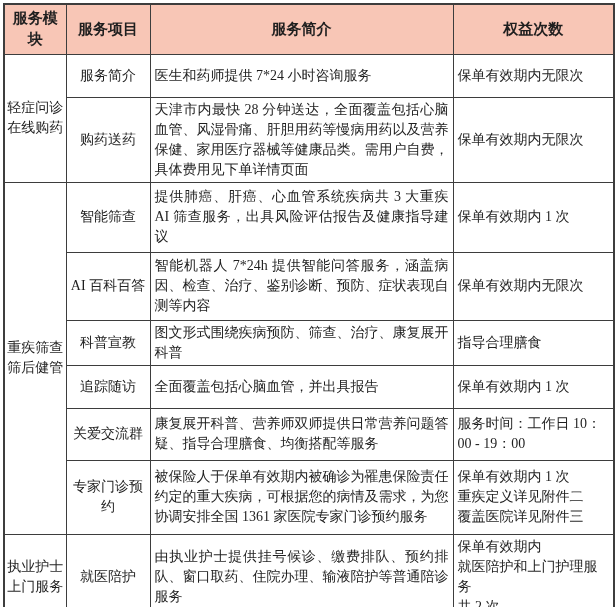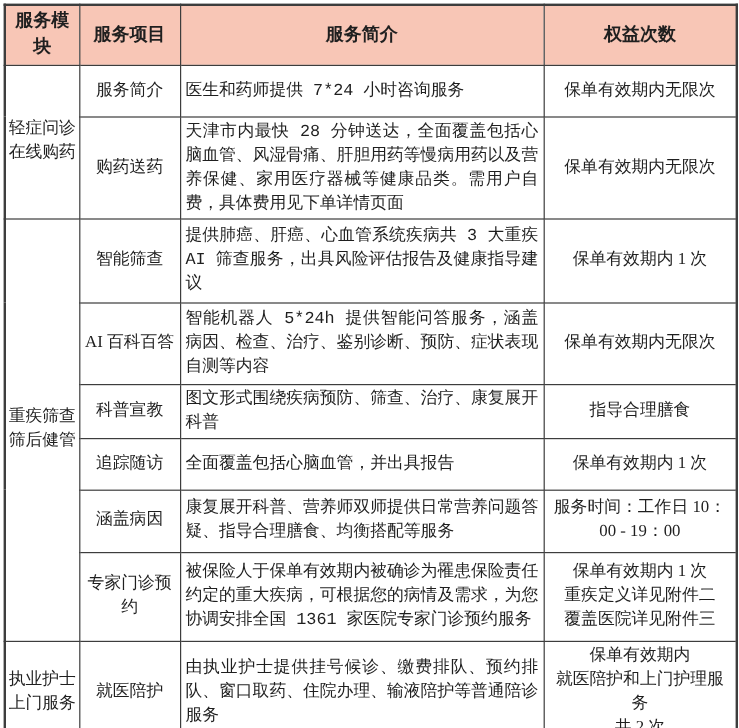--- a/index.html
+++ b/index.html
@@ -51,24 +51,22 @@
     padding:2px 2px;
     margin-top:39px;
   }
   td.item-cell{
     text-align:center;
     padding:2px 1px;
   }
   td.intro-cell{
     text-align:justify;
     padding:2px 4px;
-    font-family:Liberation Mono, monospace;
   }
   td.benefit-cell{
-    text-align:center;
     white-space:pre-line;
     padding:2px 4px;
   }
 </style>
 </head>
 <body>
 
 <div class="table-wrap">
   <table>
     <colgroup>
@@ -100,35 +98,35 @@
         </tr>
         <tr style="height: 70px;">
           <td class="module-cell" rowspan="6">重疾筛查
 筛后健管</td>
           <td class="item-cell">智能筛查</td>
           <td class="intro-cell">提供肺癌、肝癌、心血管系统疾病共 3 大重疾 AI 筛查服务，出具风险评估报告及健康指导建议</td>
           <td class="benefit-cell">保单有效期内 1 次</td>
         </tr>
         <tr style="height: 68px;">
           <td class="item-cell">AI 百科百答</td>
-          <td class="intro-cell">智能机器人 5*24h 提供智能问答服务，涵盖病因、检查、治疗、鉴别诊断、预防、症状表现自测等内容</td>
+          <td class="intro-cell">智能机器人 7*24h 提供智能问答服务，涵盖病因、检查、治疗、鉴别诊断、预防、症状表现自测等内容</td>
           <td class="benefit-cell">保单有效期内无限次</td>
         </tr>
         <tr style="height: 45px;">
           <td class="item-cell">科普宣教</td>
           <td class="intro-cell">图文形式围绕疾病预防、筛查、治疗、康复展开科普</td>
           <td class="benefit-cell">指导合理膳食</td>
         </tr>
         <tr style="height: 43px;">
           <td class="item-cell">追踪随访</td>
           <td class="intro-cell">全面覆盖包括心脑血管，并出具报告</td>
           <td class="benefit-cell">保单有效期内 1 次</td>
         </tr>
         <tr style="height: 52px;">
-          <td class="item-cell">涵盖病因</td>
+          <td class="item-cell">关爱交流群</td>
           <td class="intro-cell">康复展开科普、营养师双师提供日常营养问题答疑、指导合理膳食、均衡搭配等服务</td>
           <td class="benefit-cell">服务时间：工作日 10：00 - 19：00</td>
         </tr>
         <tr style="height: 74px;">
           <td class="item-cell">专家门诊预约</td>
           <td class="intro-cell">被保险人于保单有效期内被确诊为罹患保险责任约定的重大疾病，可根据您的病情及需求，为您协调安排全国 1361 家医院专家门诊预约服务</td>
           <td class="benefit-cell">保单有效期内 1 次
 重疾定义详见附件二
 覆盖医院详见附件三</td>
         </tr>

